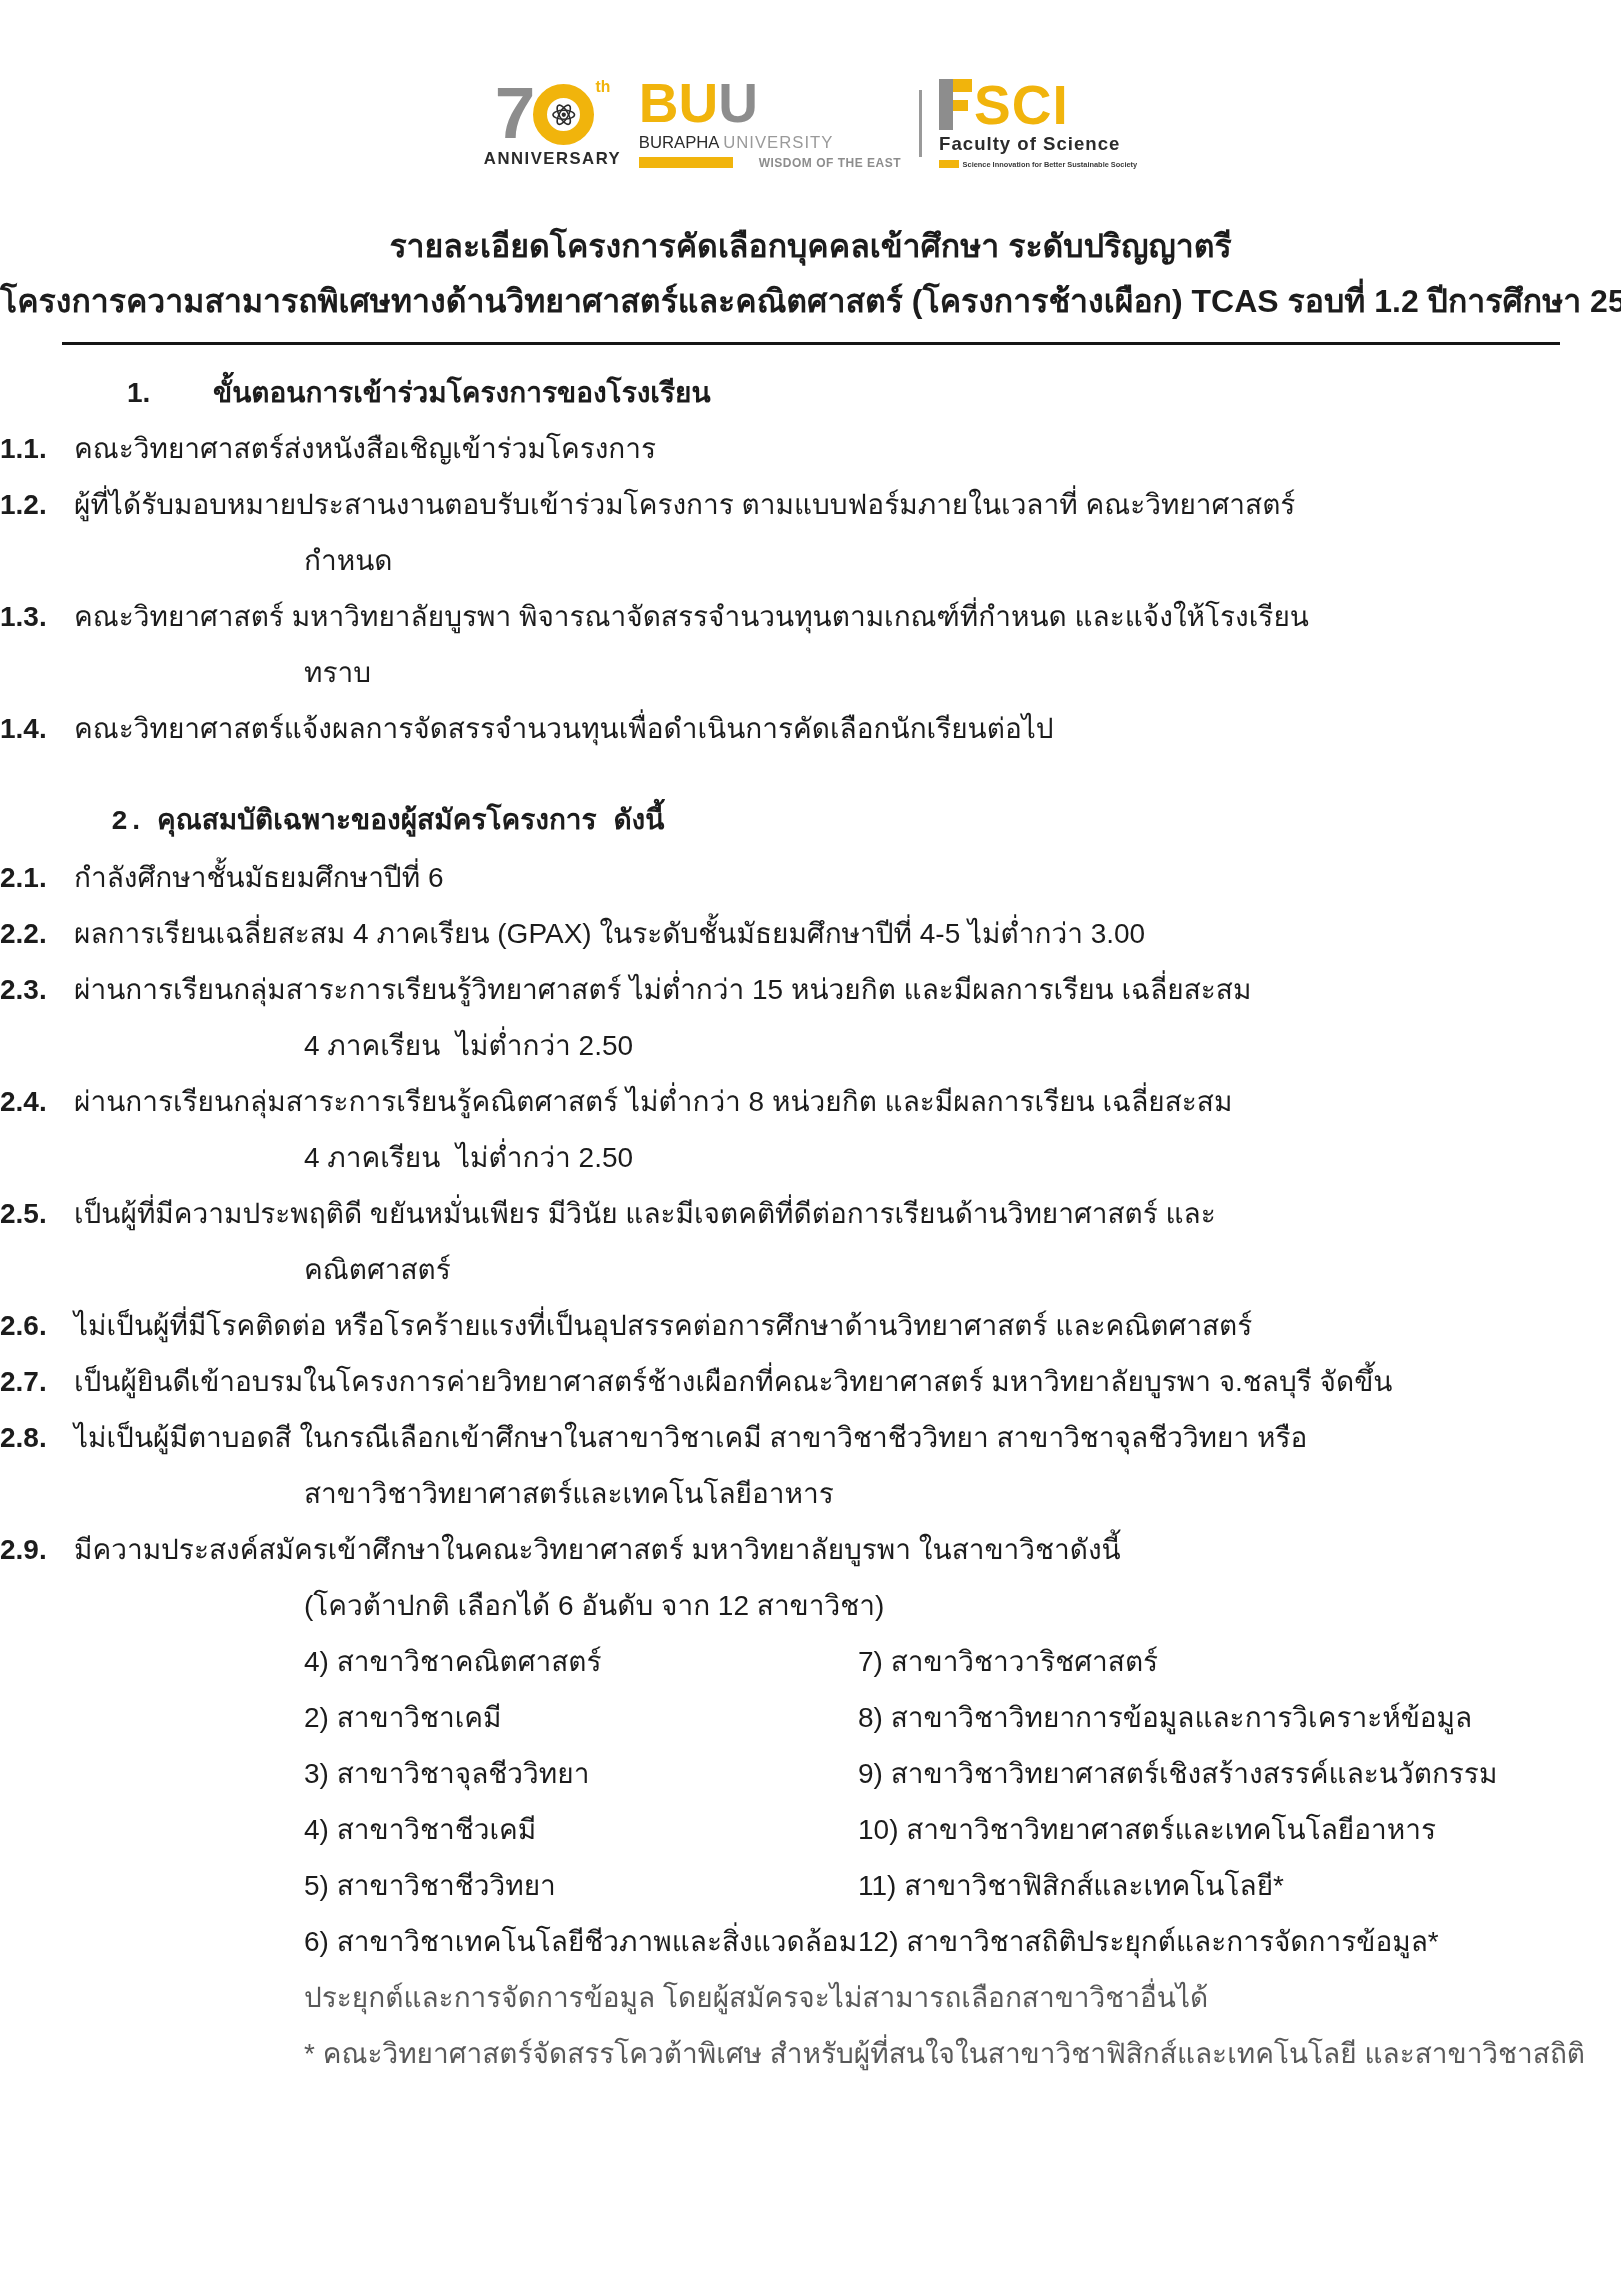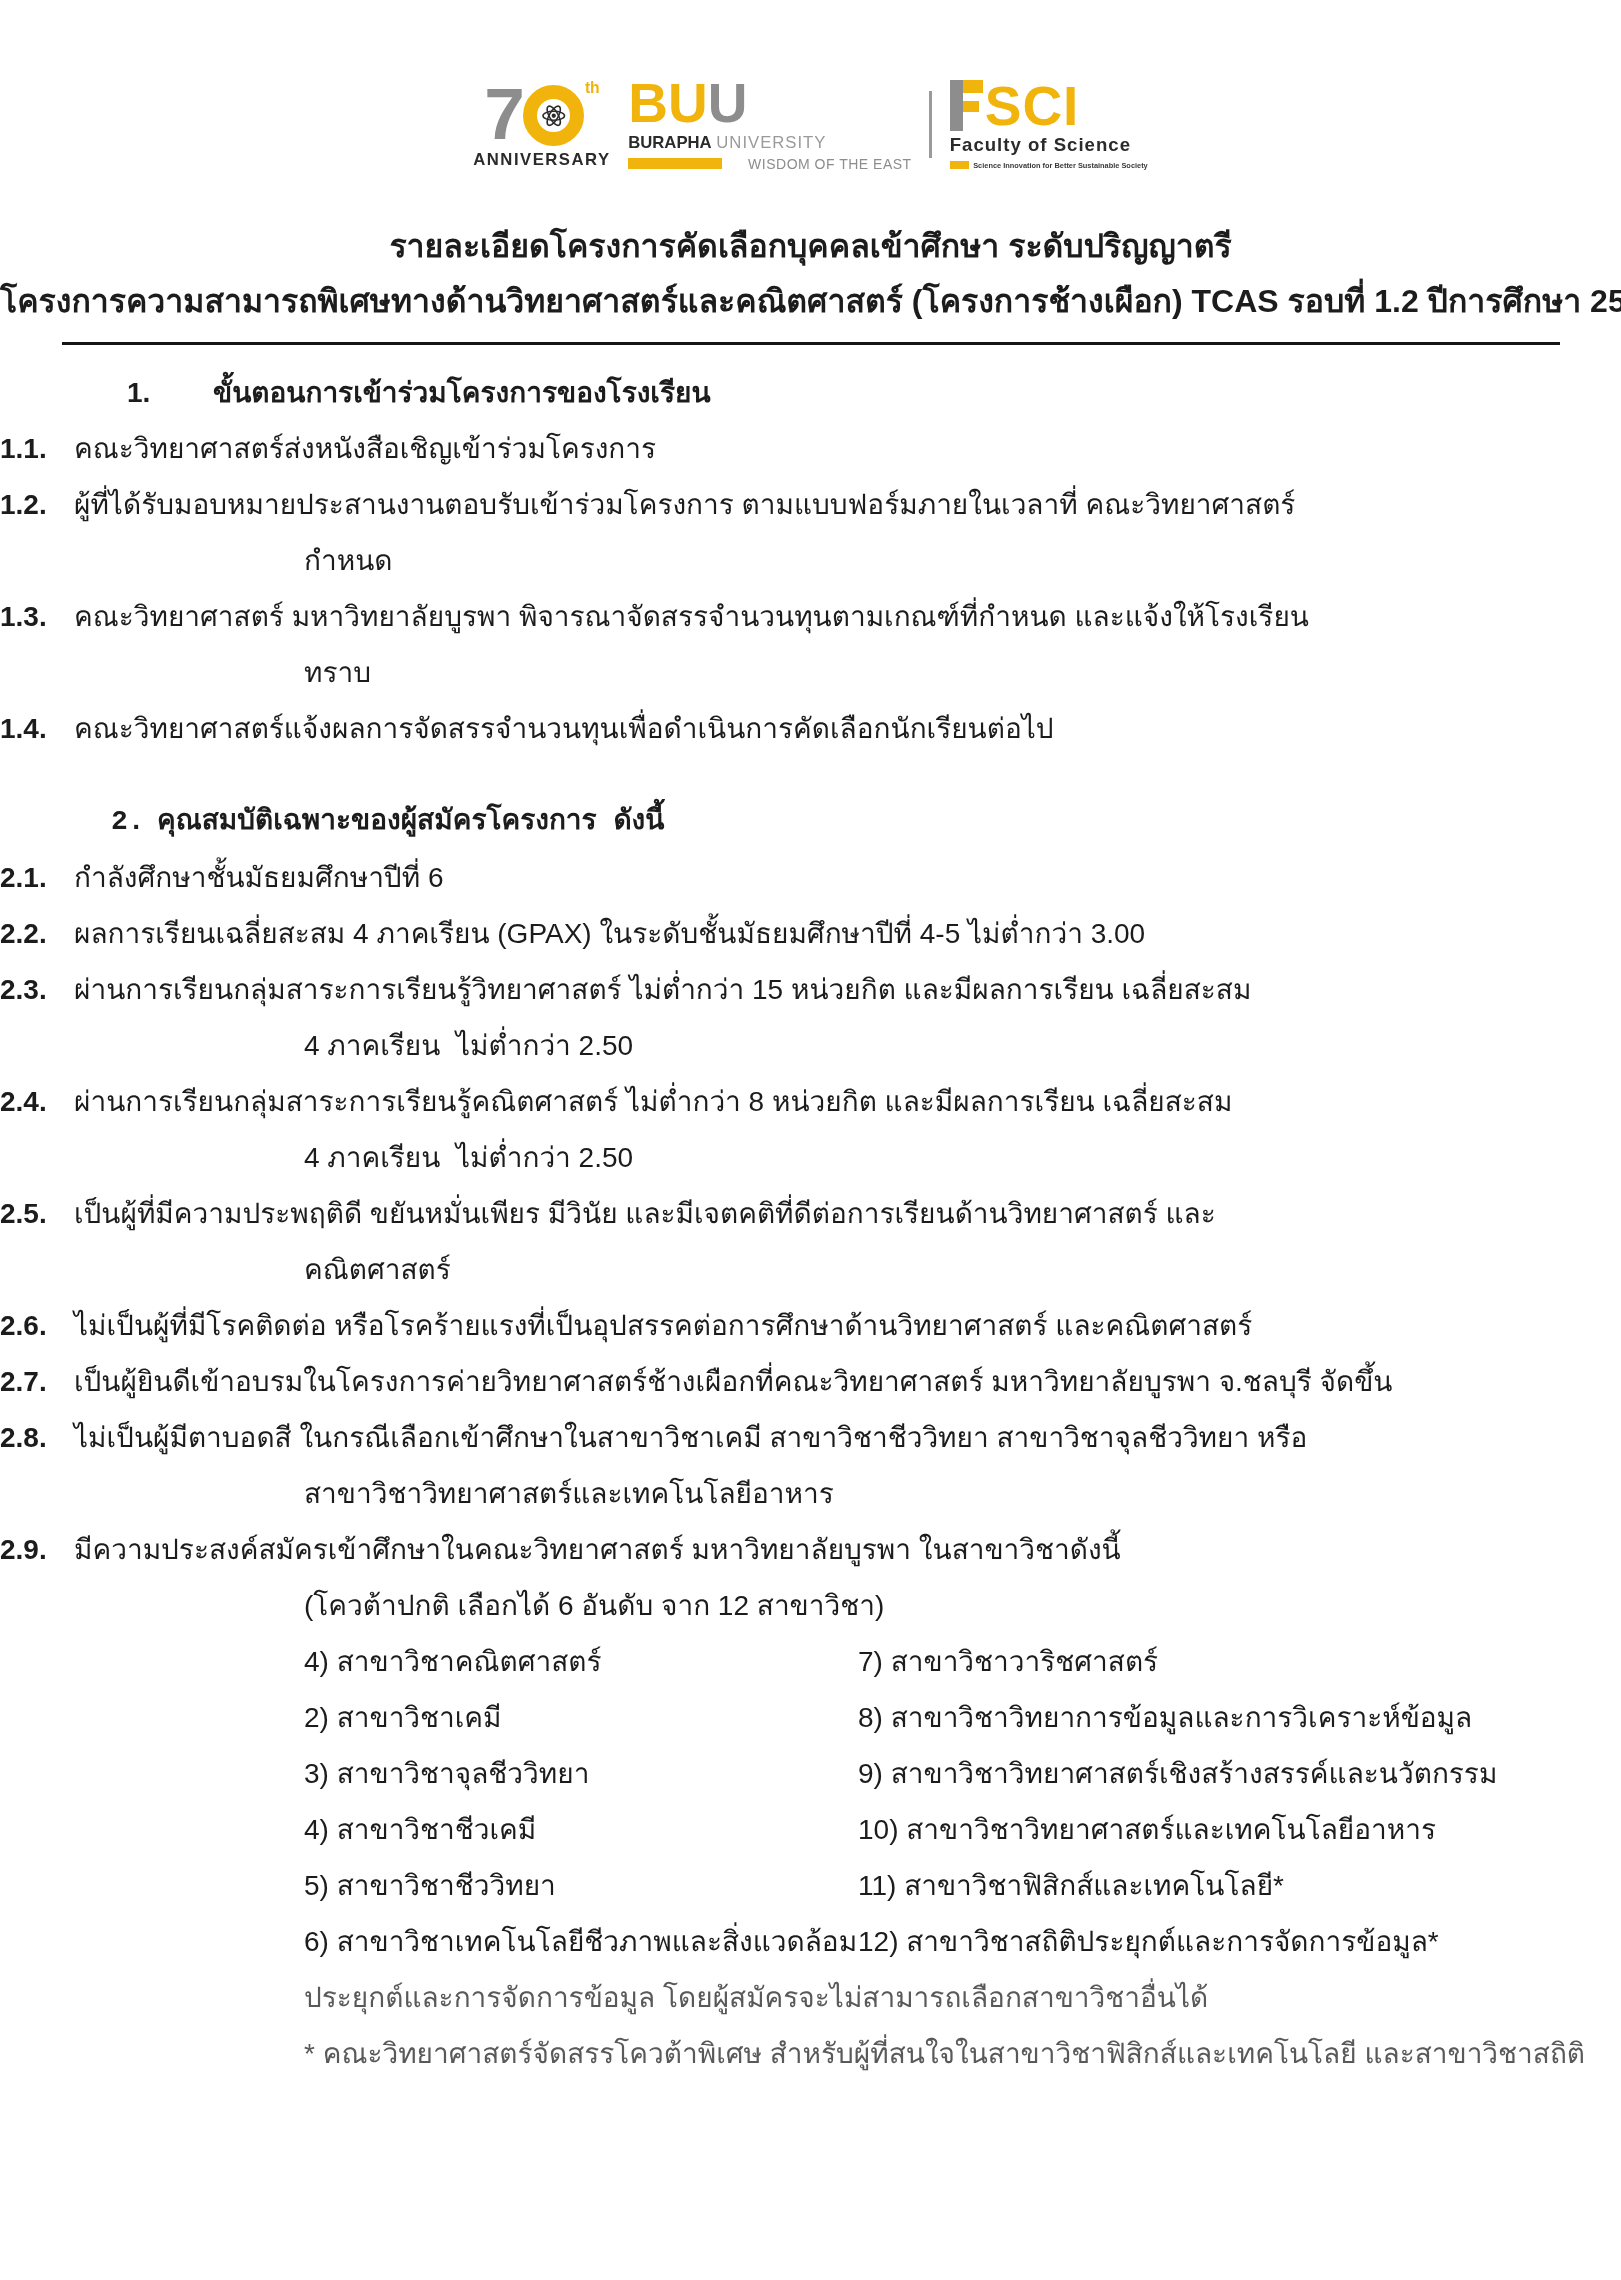--- a/index.html
+++ b/index.html
@@ -32,25 +32,25 @@
     border:14.7px solid #f1b40c; border-radius:50%;
     margin-left:2px; margin-top:5.9px;
   }
   .l70 .th{ font-size:15.7px; font-weight:700; color:#f1b40c; margin-left:1px; }
   .anniv{ font-size:16.7px; font-weight:800; color:#2b2b2b; letter-spacing:1.5px; margin-top:2px; }
 
   .lbuu{ text-align:left; }
   .buu-word{ font-size:55px; font-weight:900; line-height:51px; letter-spacing:0px; }
   .buu-word .y{ color:#f1b40c; } .buu-word .g{ color:#8d8d8d; }
   .buu-line{ font-size:16.7px; margin-top:3.9px; white-space:nowrap; }
-  .buu-line .bold{ font-weight:700; color:#2b2b2b; }
+  .buu-line .bold{ font-weight:400; color:#2b2b2b; }
   .buu-line .light{ font-weight:400; color:#9a9a9a; letter-spacing:1px; }
   .buu-tag{ display:flex; align-items:center; margin-top:2.9px; }
   .ybar{ width:94px; height:10.8px; background:#f1b40c; display:inline-block; }
-  .wis{ font-size:14px; font-weight:400; color:#8d8d8d; margin-left:5.9px; letter-spacing:0.5px;padding-left:20px; }
+  .wis{ font-size:12px; font-weight:700; color:#8d8d8d; margin-left:5.9px; letter-spacing:0.5px;padding-left:20px; }
 
   .ldiv{ width:2.9px; height:67px; background:#9a9a9a; }
 
   .lfsci{ text-align:left; }
   .fsci-word{ display:flex; align-items:flex-end; height:51px; }
   .fsci-f{ position:relative; width:35px; height:51px; display:inline-block; }
   .fsci-f .stem{ position:absolute; left:0; top:0; width:13.7px; height:51px; background:#8d8d8d; }
   .fsci-f .arm1{ position:absolute; left:13.7px; top:0; width:19.6px; height:12.7px; background:#f1b40c; }
   .fsci-f .arm2{ position:absolute; left:13.7px; top:20.6px; width:15.7px; height:11.8px; background:#f1b40c; }
   .fsci-word .sci{ font-size:55px; line-height:49px; font-weight:900; color:#f1b40c; letter-spacing:1px; }

